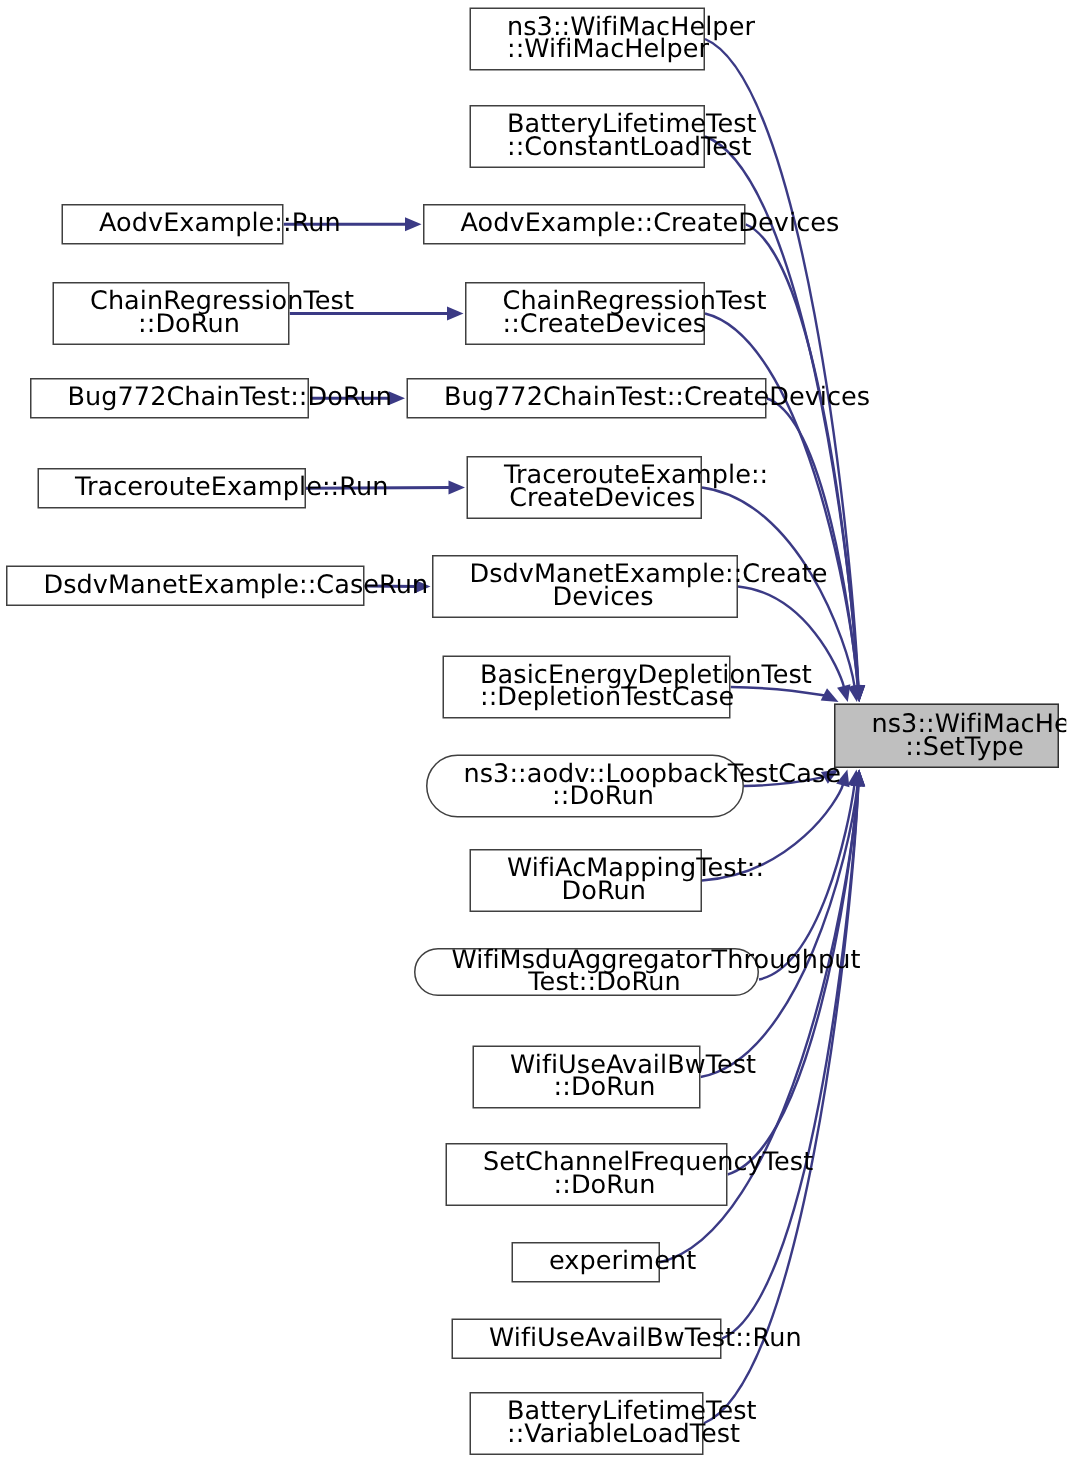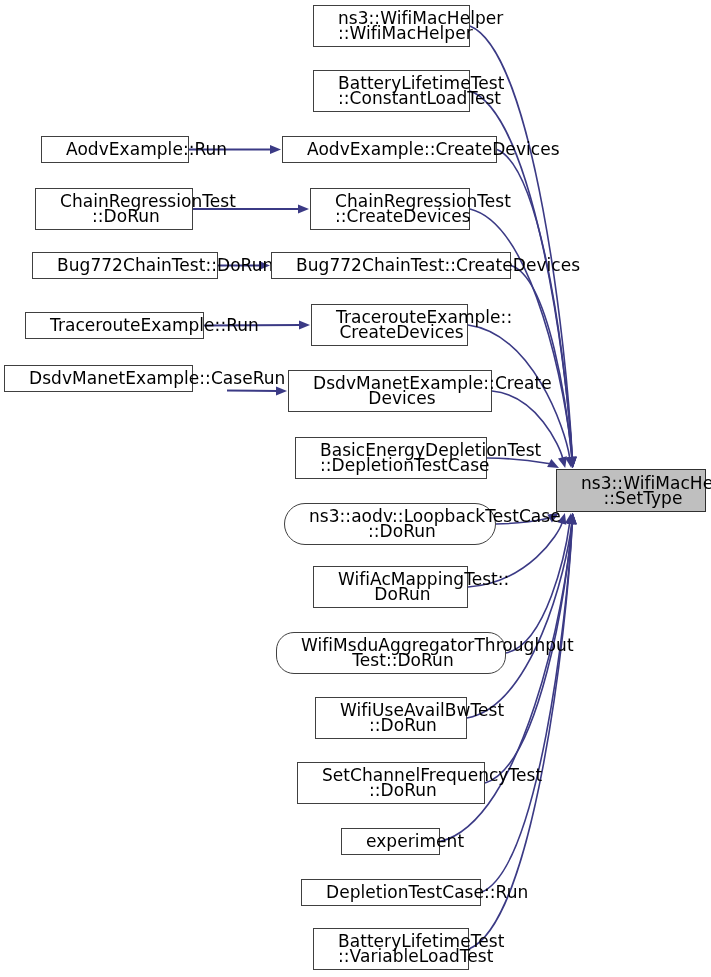--- a/index.html
+++ b/index.html
@@ -107,40 +107,40 @@
       <div class="node" style="left: 313px; top: 5px; width: 157px; height: 42px;"><span class="node-label">ns3::WifiMacHelper
 ::WifiMacHelper</span></div>
       <div class="node" style="left: 313px; top: 70px; width: 157px; height: 42px;"><span class="node-label">BatteryLifetimeTest
 ::ConstantLoadTest</span></div>
       <div class="node" style="left: 41px; top: 136px; width: 148px; height: 27px; justify-content: center;"><span class="node-label">AodvExample::Run</span></div>
       <div class="node" style="left: 282px; top: 136px; width: 215px; height: 27px;"><span class="node-label">AodvExample::CreateDevices</span></div>
       <div class="node" style="left: 35px; top: 188px; width: 158px; height: 42px;"><span class="node-label">ChainRegressionTest
 ::DoRun</span></div>
       <div class="node" style="left: 310px; top: 188px; width: 160px; height: 42px;"><span class="node-label">ChainRegressionTest
 ::CreateDevices</span></div>
-      <div class="node" style="left: 32px; top: 252px; width: 186px; height: 27px;"><span class="node-label">Bug772ChainTest::DoRun</span></div>
+      <div class="node" style="left: 20px; top: 252px; width: 186px; height: 27px;"><span class="node-label">Bug772ChainTest::DoRun</span></div>
       <div class="node" style="left: 271px; top: 252px; width: 240px; height: 27px;"><span class="node-label">Bug772ChainTest::CreateDevices</span></div>
       <div class="node" style="left: 25px; top: 312px; width: 179px; height: 27px;"><span class="node-label">TracerouteExample::Run</span></div>
       <div class="node" style="left: 311px; top: 304px; width: 157px; height: 42px;"><span class="node-label">TracerouteExample::
 CreateDevices</span></div>
-      <div class="node" style="left: 4px; top: 365px; width: 189px; height: 27px; text-align: right;"><span class="node-label">DsdvManetExample::CaseRun</span></div>
+      <div class="node" style="left: 4px; top: 377px; width: 239px; height: 27px; text-align: right;"><span class="node-label">DsdvManetExample::CaseRun</span></div>
       <div class="node" style="left: 288px; top: 370px; width: 204px; height: 42px;"><span class="node-label">DsdvManetExample::Create
 Devices</span></div>
       <div class="node" style="left: 295px; top: 437px; width: 192px; height: 42px;"><span class="node-label">BasicEnergyDepletionTest
 ::DepletionTestCase</span></div>
       <div class="node" style="left: 284px; top: 503px; width: 212px; height: 42px; border-radius: 21px;"><span class="node-label">ns3::aodv::LoopbackTestCase
 ::DoRun</span></div>
       <div class="node" style="left: 313px; top: 566px; width: 155px; height: 42px;"><span class="node-label">WifiAcMappingTest::
 DoRun</span></div>
-      <div class="node" style="left: 276px; top: 632px; width: 230px; height: 42px; border-radius: 18px;"><span class="node-label">WifiMsduAggregatorThroughput
+      <div class="node" style="left: 276px; top: 632px; width: 230px; height: 32px; border-radius: 18px;"><span class="node-label">WifiMsduAggregatorThroughput
 Test::DoRun</span></div>
       <div class="node" style="left: 315px; top: 697px; width: 152px; height: 42px;"><span class="node-label">WifiUseAvailBwTest
 ::DoRun</span></div>
       <div class="node" style="left: 297px; top: 762px; width: 188px; height: 42px;"><span class="node-label">SetChannelFrequencyTest
 ::DoRun</span></div>
       <div class="node" style="left: 341px; top: 828px; width: 99px; height: 27px;"><span class="node-label">experiment</span></div>
-      <div class="node" style="left: 301px; top: 879px; width: 180px; height: 27px;"><span class="node-label">DepletionTestCase::Run</span></div>
+      <div class="node" style="left: 301px; top: 879px; width: 180px; height: 27px;"><span class="node-label">WifiUseAvailBwTest::Run</span></div>
       <div class="node" style="left: 313px; top: 928px; width: 156px; height: 42px;"><span class="node-label">BatteryLifetimeTest
 ::VariableLoadTest</span></div>
       <div class="node target" style="left: 556px; top: 469px; width: 150px; height: 43px;"><span class="node-label">ns3::WifiMacHelper
 ::SetType</span></div>
     </div>
 </div>
 
 </body></html>

